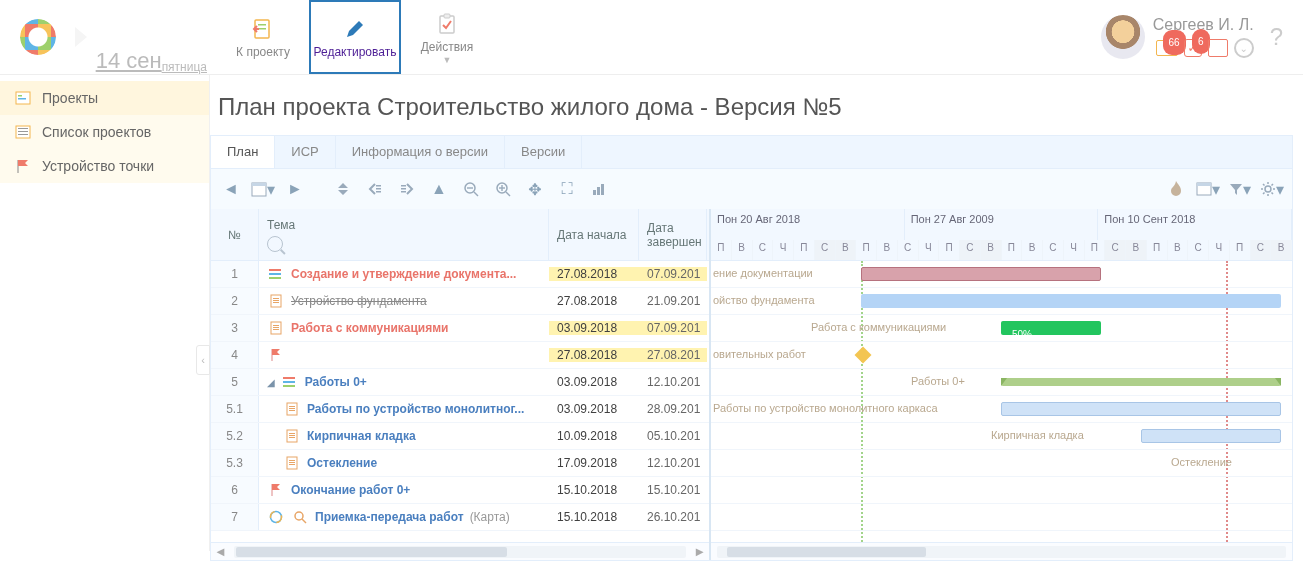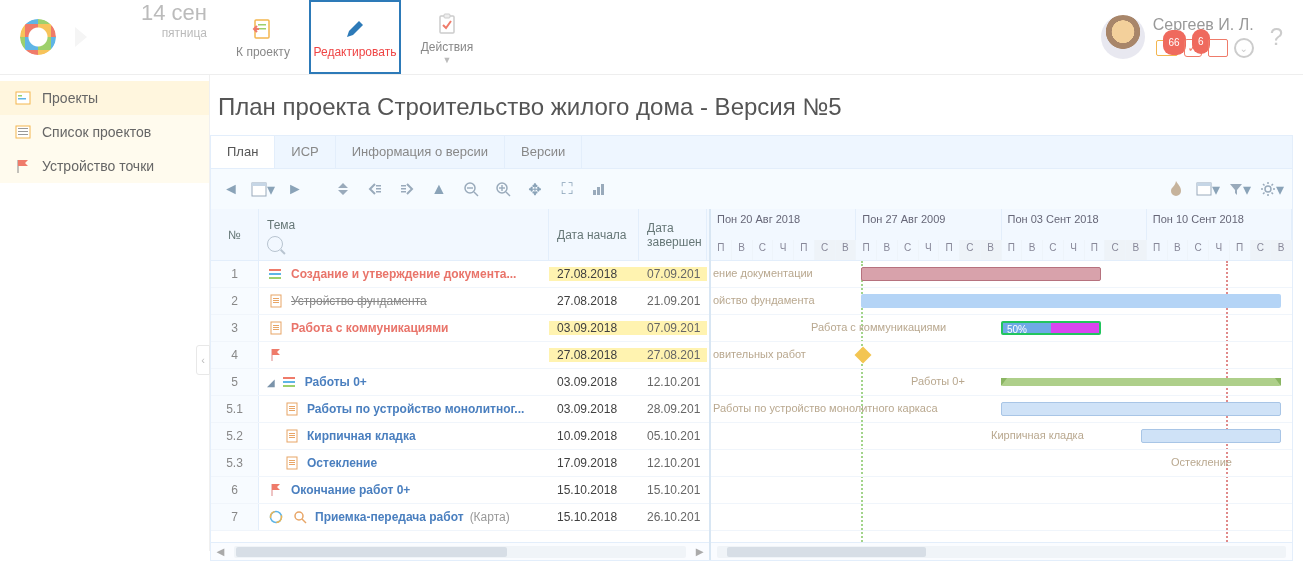--- a/index.html
+++ b/index.html
@@ -6,26 +6,26 @@
 body { width: 1303px; height: 565px; background: #fff; font-size: 13px; color: #555; position: relative; }
 
 
 .topbar { height: 75px; display: flex; align-items: stretch; border-bottom: 1px solid #eee; }
 .logo-box { width: 75px; display:flex; align-items:center; justify-content:center; }
 .logo-circ { width:36px; height:36px; border-radius:50%; border:5px solid transparent;
   background: conic-gradient(#f7c35a 0 90deg,#9dd06c 90deg 180deg,#5fb5e6 180deg 270deg,#ef7b6a 270deg 360deg);
   -webkit-mask: radial-gradient(circle, transparent 9px, #000 10px);
           mask: radial-gradient(circle, transparent 9px, #000 10px);}
 .arrow-chip { width: 0; height: 0; border-top: 10px solid transparent; border-bottom: 10px solid transparent; border-left: 12px solid #f5f5f5; align-self:center;}
-.date-box { width: 130px; display:flex; flex-direction:column; align-items:flex-end; justify-content:flex-start; padding-right:10px; color:#bbb;}
+.date-box { width: 130px; display:flex; align-items:flex-end; justify-content:flex-end; padding-right:10px; color:#bbb;text-decoration:underline;}
 .date-box .d1 { font-size: 22px; font-weight:300; }
 .date-box .d2 { font-size: 12px; }
 .ribbon { display:flex; }
 .ribbon-btn { width:92px; display:flex; flex-direction:column; align-items:center; justify-content:center; gap:3px; color:#888; font-size:12px; border:1px solid transparent; cursor:pointer;}
-.ribbon-btn.active { border:2px solid #2d7ab8; background:#fff; color:#ef4444;}
+.ribbon-btn.active { border:2px solid #2d7ab8; background:#fff; color:#4c1d95;}
 .ribbon-btn .ric { width:26px; height:26px; display:flex; align-items:center; justify-content:center;}
 .ribbon-caret { font-size:9px; color:#bbb; line-height:6px;}
 .top-right { margin-left:auto; display:flex; align-items:center; gap:8px; padding-right:12px;}
 .avatar { width:44px; height:44px; border-radius:50%; background: radial-gradient(circle at 50% 38%, #f3d09b 0 32%, #a8866a 33% 48%, #e8e8f0 50% 100%);}
 .username { color:#999; font-size:16px; }
 .tr-icons { display:flex; align-items:center; gap:6px; }
 .badge { background:#ef6a5e; color:#fff; font-size:10px; border-radius:9px; padding:7px 6px;}
 .env-icon { width:22px; height:16px; background:linear-gradient(#fff,#fff) padding-box; border:1.5px solid #f3b64f; border-radius:2px; position:relative;}
 .chk-sq { width:18px; height:18px; border:1.5px solid #ef7b6a; border-radius:3px; display:flex; align-items:center; justify-content:center; color:#ef7b6a; font-size:12px;}
 .cal-ic { width:20px; height:18px; border:1.5px solid #ef7b6a; border-radius:2px; position:relative;}
@@ -90,21 +90,21 @@
 .g-weeks { display:flex; flex:1;}
 .g-week { flex:1; border-right:1px solid #e3eefb; padding:4px 6px; font-size:11px; color:#667;}
 .g-days { display:flex; height:20px;}
 .g-day { flex:1; text-align:center; font-size:10px; color:#889; border-right:1px solid #eef4fa; padding-top:2px;}
 .g-day.wk { background:#eef3f8;}
 .g-body { flex:1; position:relative;}
 .g-row { height:27px; border-bottom:1px solid #f0f5fb; position:relative;}
 .bar { position:absolute; height:14px; top:6px; border-radius:2px;}
 .bar.pink { background:#d8a2ab; border:1px solid #b6727e;}
 .bar.blue { background:#b4d4f6;}
-.bar.prog { background:#d946ef; border:2px solid #22c55e;}
+.bar.prog { background:#d946ef; border:7px solid #22c55e;}
 .bar.prog .fill { background:#6fa9e5; height:100%;}
 .bar.bluebar{ background:#cfe2f7; border:1px solid #a8c5e6;}
 .bar.green { background:#aecf8a; height:8px; top:9px;}
 .bar.green::before,.bar.green::after{content:'';position:absolute;top:0;width:0;height:0;border-top:8px solid #8ab562;}
 .bar.green::before{left:0;border-right:6px solid transparent;}
 .bar.green::after{right:0;border-left:6px solid transparent;}
 .diamond { position:absolute; width:12px; height:12px; background:#f3c552; transform:rotate(45deg); top:7px;}
 .vline { position:absolute; top:0; bottom:0; width:0; border-left:2px dotted;}
 .vline.g1 { border-color:#a2d48a;}
 .vline.r1 { border-color:#e08a8a;}
@@ -480,21 +480,20 @@
           </div>
         <span style="padding:0 3px;color:#aaa">►</span>
       </div>
     </div>
 
     <div class="gantt">
       <div class="g-head">
         <div class="g-weeks" id="g-weeks">
             <div class="g-week">Пон 20 Авг 2018</div>
             <div class="g-week">Пон 27 Авг 2009</div>
-            <div class="g-week">Пон 03 Сент 2018</div>
             <div class="g-week">Пон 10 Сент 2018</div>
           </div>
         <div class="g-days" id="g-days">
             <div class="g-day">П</div>
             <div class="g-day">В</div>
             <div class="g-day">С</div>
             <div class="g-day">Ч</div>
             <div class="g-day">П</div>
             <div class="g-day wk">С</div>
             <div class="g-day wk">В</div>

